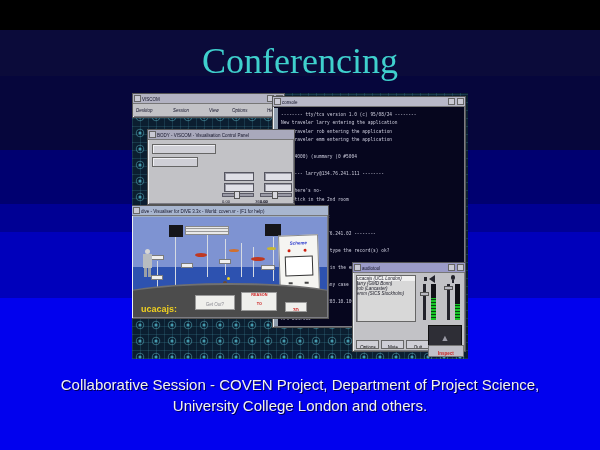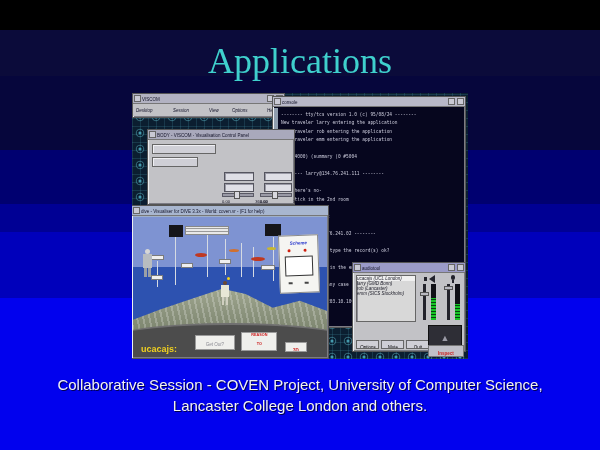--- a/index.html
+++ b/index.html
@@ -77,21 +77,21 @@
   
   .win-term{ left:140px; top:3px; width:194px; height:232px; background:#06061e; }
   .win-term .tbar{ background:#b8b8c8; }
   .term-body{ position:absolute; left:1px; top:11px; right:1px; bottom:1px; background:#06061e; overflow:hidden; }
   .term-scroll{ position:absolute; left:0; top:0; width:4px; height:100%; background:#8f9dae; }
   .term-lines{ position:absolute; left:7px; top:2px; width:372px; transform:scale(.5); transform-origin:0 0;
                font-family:"DejaVu Sans Mono", monospace; font-size:9px; color:#ccccdc; }
   .tline{ min-height:17px; line-height:17px; white-space:nowrap; overflow:hidden; }
 
   
-  .win-viewer{ left:-1px; top:112px; width:198px; height:154px; background:#9fb0c8; }
+  .win-viewer{ left:-1px; top:112px; width:198px; height:114px; background:#9fb0c8; }
   .win-viewer .tbar{ background:#a8b6cf; }
   .scene{ position:absolute; left:1px; top:11px; right:1px; bottom:1px; overflow:hidden; background:#7e93d2; }
   .sea{ position:absolute; left:0; top:50px; width:100%; height:94px; background:#2d52b0; }
   .terrain{ position:absolute; left:0; top:58px; width:100%; height:86px;
     background:linear-gradient(180deg,#aab098 0%, #8a927c 45%, #667158 100%);
     -webkit-clip-path:polygon(0 100%,0 52%,14% 40%,30% 28%,46% 16%,58% 22%,72% 38%,86% 30%,100% 42%,100% 100%);
     clip-path:polygon(0 100%,0 52%,14% 40%,30% 28%,46% 16%,58% 22%,72% 38%,86% 30%,100% 42%,100% 100%); }
   .terrain:after{ content:""; position:absolute; inset:0;
     background:repeating-linear-gradient(78deg, rgba(255,255,255,.22) 0 2px, transparent 2px 6px); }
   .pole{ position:absolute; width:1px; background:#d5dae2; }
@@ -151,21 +151,21 @@
 
   .mini-btn{ position:absolute; left:296px; top:252px; width:36px; height:12px; background:#c0c0c8;
              border:1px solid #777; color:#cc2020; overflow:hidden; }
 </style>
 </head>
 <body>
 
 <div class="slide">
 
 
-  <div class="title">Applications</div>
+  <div class="title">Conferencing</div>
 
   <div class="shot">
 
     <div class="win win-main" style="z-index:1">
       <div class="tbar">
         <span class="wbtn"></span>
         <span class="s50l" style="color:#14142a">VISCOM</span>
         <span class="spacer"></span>
         <span class="wbtn"></span>
         <span class="wbtn"></span>
@@ -394,17 +394,17 @@
       <div class="apad">▲</div>
     </div>
 
     <div class="mini-btn" style="z-index:6">
       <span class="s50c" style="margin-top:2px; font-weight:bold;">Inspect</span>
     </div>
 
   </div>
 
   <div class="caption">
-    <div>Collaborative Session - COVEN Project, University of Computer Science,</div>
-    <div>Lancaster College London and others.</div>
+    <div>Collaborative Session - COVEN Project, Department of Project Science,</div>
+    <div>University College London and others.</div>
   </div>
 
 </div>
 
 </body></html>

